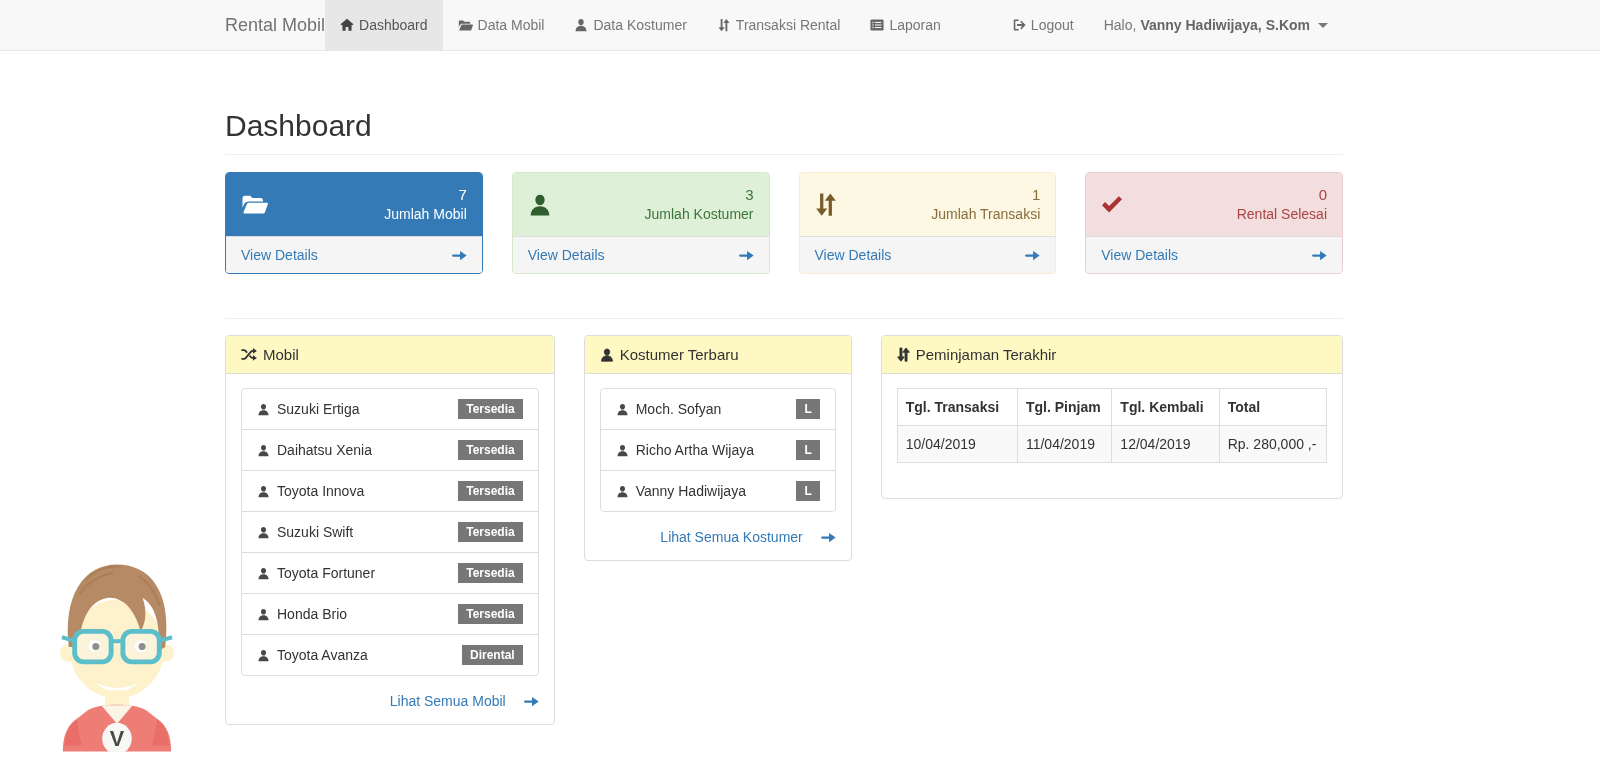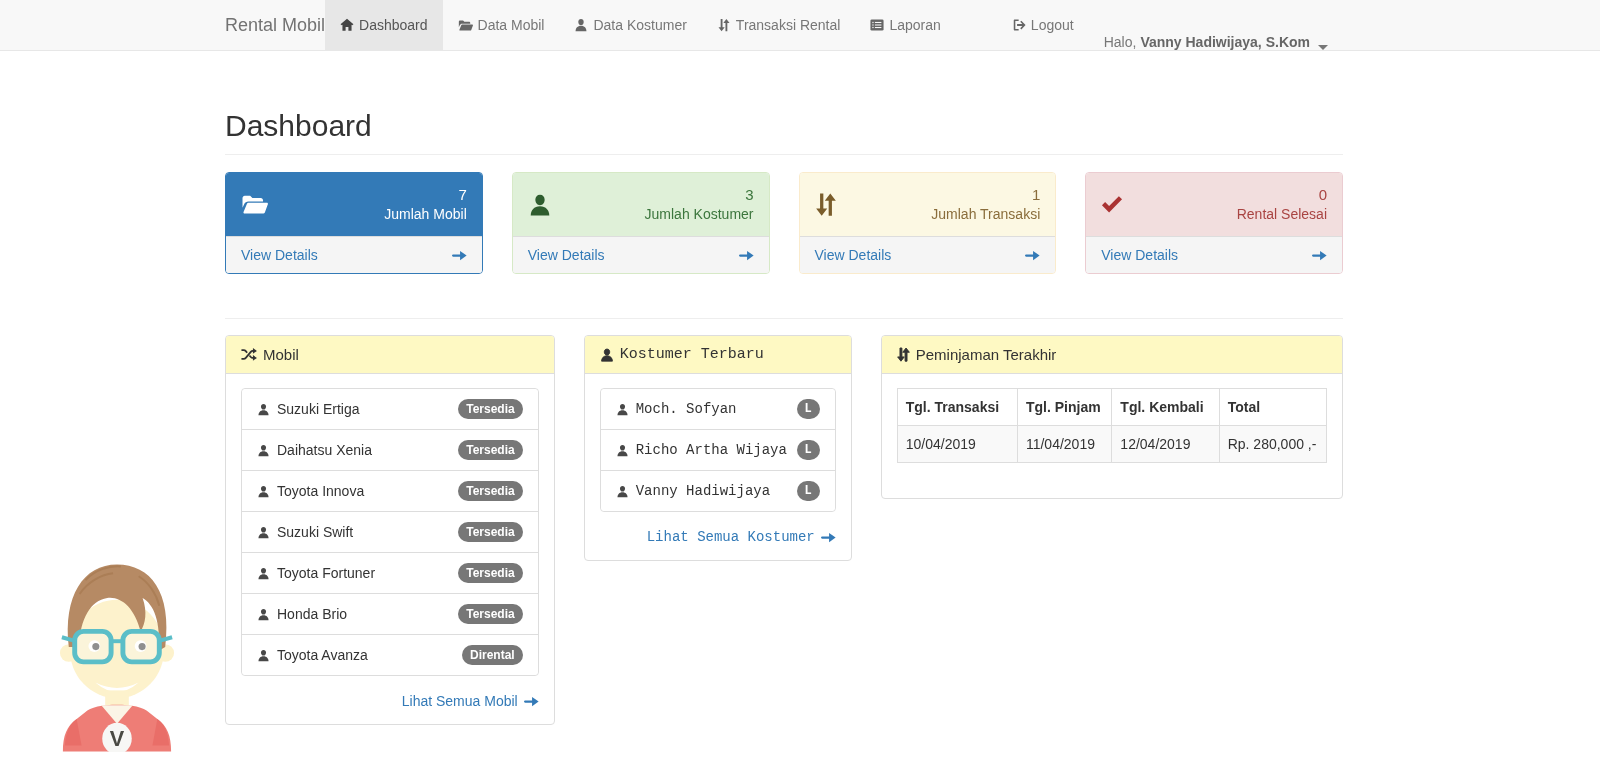--- a/index.html
+++ b/index.html
@@ -25,21 +25,21 @@
   .nav-right { margin-left:auto; display:flex; align-items:stretch; }
   .nav-item {
     display:flex; align-items:center; gap:5px; padding:0 15px;
     color:#777; cursor:pointer; text-decoration:none; white-space:nowrap;
   }
   .nav-item .nicon { color:#666; }
   .nav-item.active { background:#e7e7e7; color:#555; }
   .nav-item.active .nicon { color:#444; }
   .nicon svg { width:14px; height:14px; fill:currentColor; }
   .nicon.big svg { width:15px; height:15px; }
-  .greeting { display:flex; align-items:flex-end; gap:4px; padding:0 15px; color:#777; cursor:pointer; }
+  .greeting { display:flex; align-items:center; gap:4px; padding:0 15px; color:#777; cursor:pointer; }
   .greeting b { color:#666; }
   .caret svg { width:10px; height:5px; fill:#777; margin-left:4px; }
 
   
   .container { width:1118px; margin-left:225px; }
   .page-title {
     margin:58px 0 0; padding-bottom:12px; border-bottom:1px solid #eee;
     font-size:30px; font-weight:500; color:#333; line-height:1.1;
   }
   hr.row-sep { border:0; border-top:1px solid #eee; margin:44px 0 16px; }
@@ -68,41 +68,41 @@
   .stat-panel.warning .stat-heading { background:#fcf8e3; color:#8a6d3b; }
   .stat-panel.warning .stat-icon { color:#7a5d2b; }
   .stat-panel.danger { border-color:#ebccd1; }
   .stat-panel.danger .stat-heading { background:#f2dede; color:#a94442; }
   .stat-panel.danger .stat-icon { color:#a33; }
 
   
   .panels-row { display:flex; gap:29px; align-items:flex-start; }
   .panel { border:1px solid #ddd; border-radius:4px; background:#fff; }
   .panel.mobil { width:353px; }
-  .panel.kostumer { width:287px;font-family:Liberation Mono, monospace; }
+  .panel.kostumer { width:287px; }
   .panel.transaksi { width:495px; }
   .panel-heading {
     background:#fef9c3; border-bottom:1px solid #ddd; padding:10px 15px;
     border-radius:3px 3px 0 0; display:flex; align-items:center; gap:6px;
     font-size:15px; color:#333;
   }
   .panel-heading .picon svg { width:16px; height:15px; fill:#333; stroke:#333; }
   .panel-body { padding:14px 15px 15px; }
 
   .list-group { border:1px solid #ddd; border-radius:4px; }
   .list-item { display:flex; align-items:center; gap:7px; padding:10px 15px; border-bottom:1px solid #ddd; background:#fff; }
   .list-item:first-child { border-radius:4px 4px 0 0; }
   .list-item:last-child { border-bottom:none; border-radius:0 0 4px 4px; }
   .list-item .licon svg { width:13px; height:13px; fill:#484848; }
   .badge {
     margin-left:auto; background:#777; color:#fff; font-size:12px; font-weight:bold;
-    padding:4px 8px; border-radius:10px; line-height:12px; white-space:nowrap;
+    padding:4px 8px; border-radius:0; line-height:12px; white-space:nowrap;
   }
   .panel-link {
-    display:flex; justify-content:flex-end; align-items:center; gap:6px;
+    display:flex; justify-content:flex-end; align-items:center; gap:18px;
     margin-top:17px; color:#337ab7; text-decoration:none; cursor:pointer;
   }
 
   
   table.rental { width:100%; border-collapse:collapse; margin-bottom:20px; }
   table.rental th, table.rental td { border:1px solid #ddd; padding:8px; text-align:left; font-size:14px; line-height:20px; }
   table.rental th { font-weight:bold; background:#fff; }
   table.rental tbody tr { background:#f9f9f9; }
   table.rental th:nth-child(1){ width:28%; } table.rental th:nth-child(2){ width:22%; }
   table.rental th:nth-child(3){ width:25%; } table.rental th:nth-child(4){ width:25%; }

